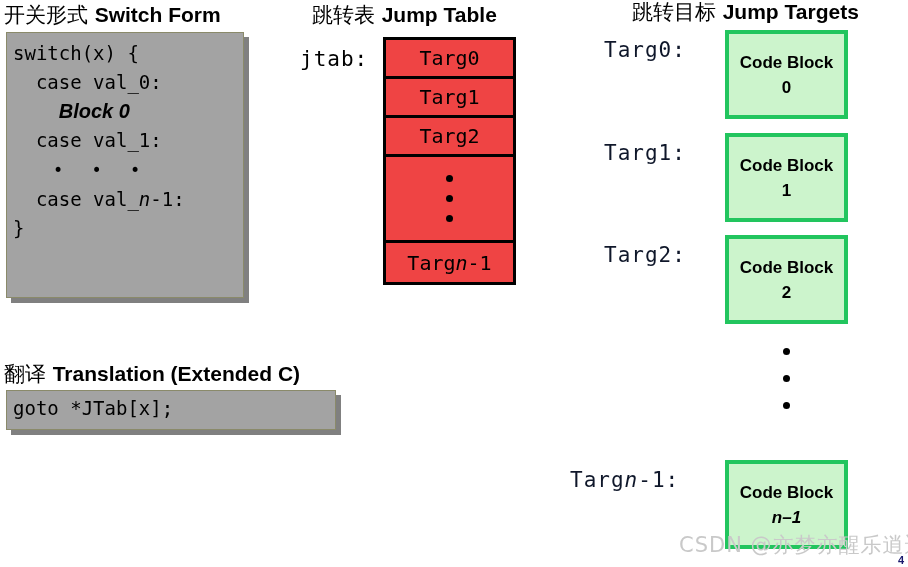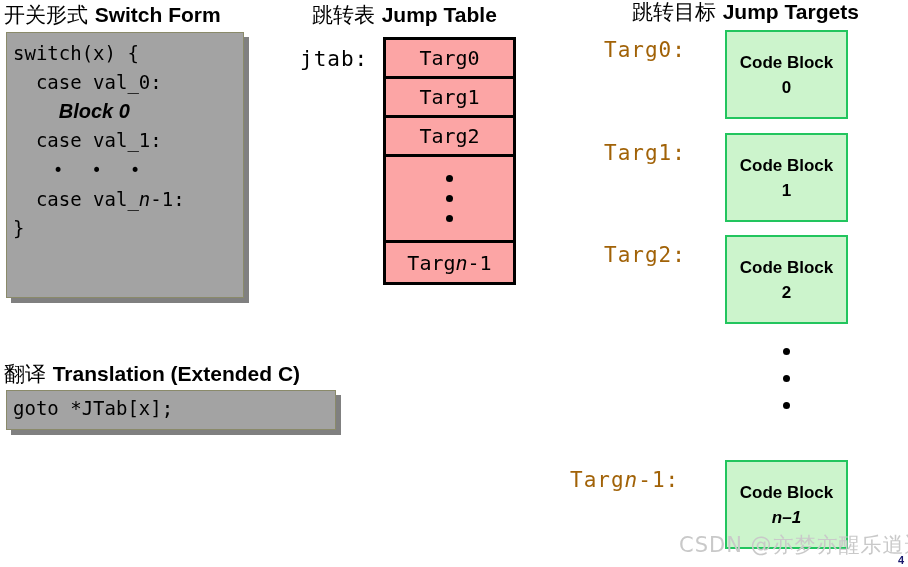--- a/index.html
+++ b/index.html
@@ -110,21 +110,21 @@
   #jump-table {
     position: absolute;
     left: 383px;
     top: 37px;
     width: 133px;
     border: 3px solid #000000;
     box-sizing: border-box;
     background: #d5d5ed;
   }
   .jt-cell {
-    background: #fca5a5;
+    background: #ef4444;
     border-bottom: 3px solid #000000;
     box-sizing: border-box;
     height: 39px;
     display: flex;
     align-items: center;
     justify-content: center;
     font-family: "DejaVu Sans Mono", monospace;
     font-size: 20px;
     color: #000000;
     white-space: nowrap;
@@ -148,28 +148,28 @@
   }
 
   
   .target-label {
     position: absolute;
     font-family: "DejaVu Sans Mono", monospace;
     font-size: 21px;
     line-height: 24px;
     letter-spacing: 1px;
     white-space: nowrap;
-    color: #a16207;
+    color: #0f172a;
   }
   .code-block {
     position: absolute;
     width: 123px;
     height: 89px;
     background: #ccf4cc;
-    border: 2px solid #22c55e;
+    border: 4px solid #22c55e;
     box-sizing: border-box;
     display: flex;
     flex-direction: column;
     align-items: center;
     justify-content: center;
     font-family: "Liberation Sans", sans-serif;
     font-weight: bold;
     font-size: 17px;
     line-height: 25px;
     color: #000000;

